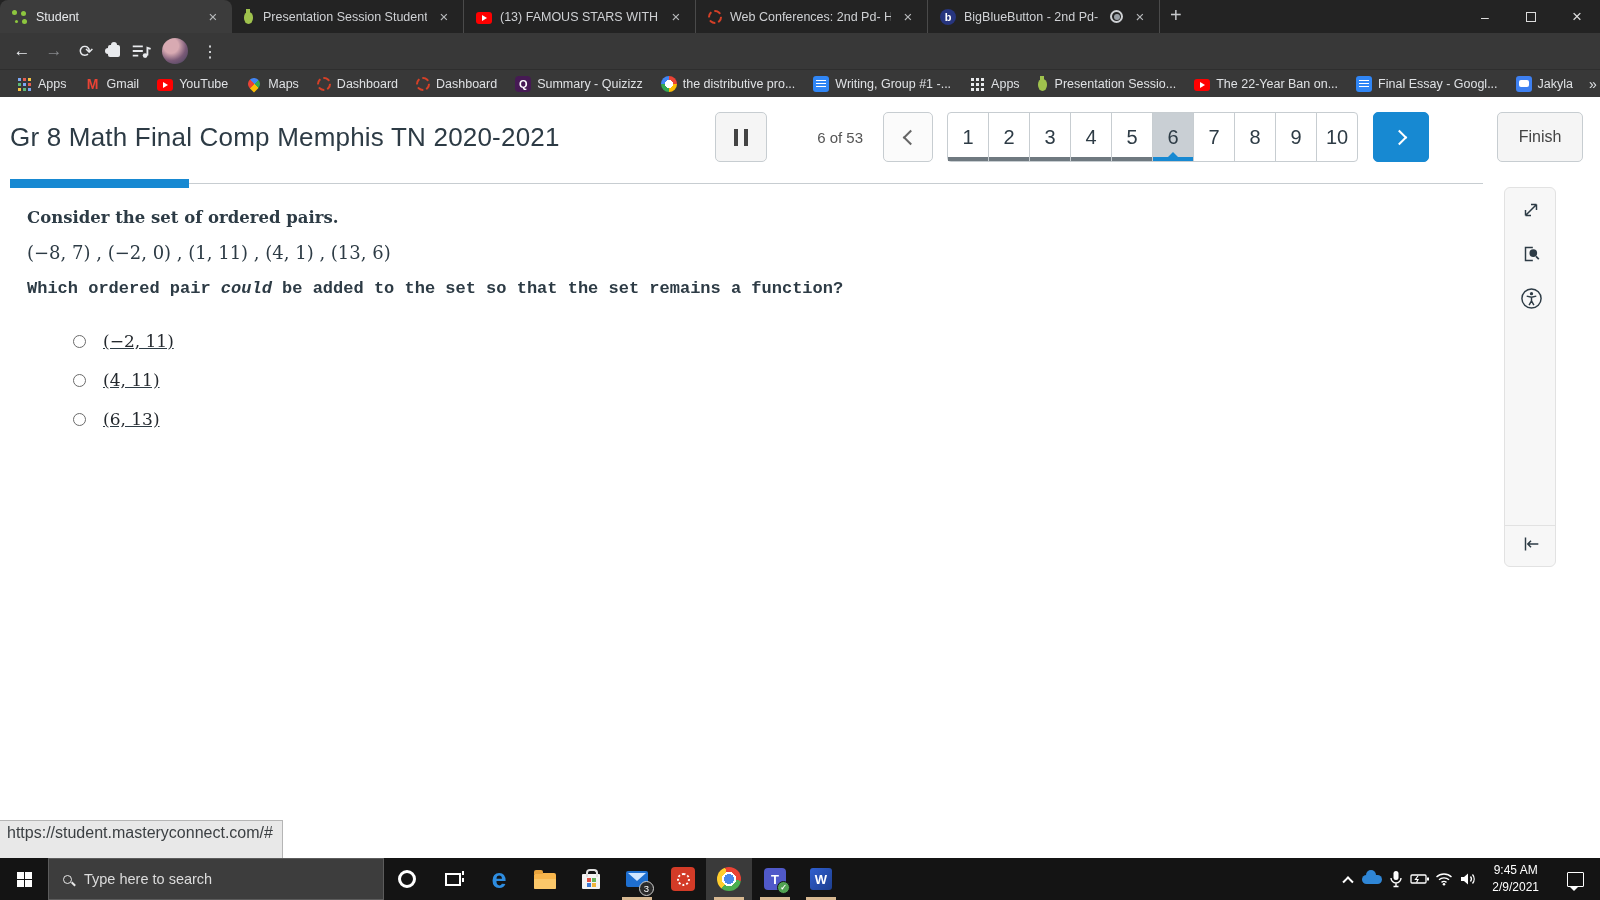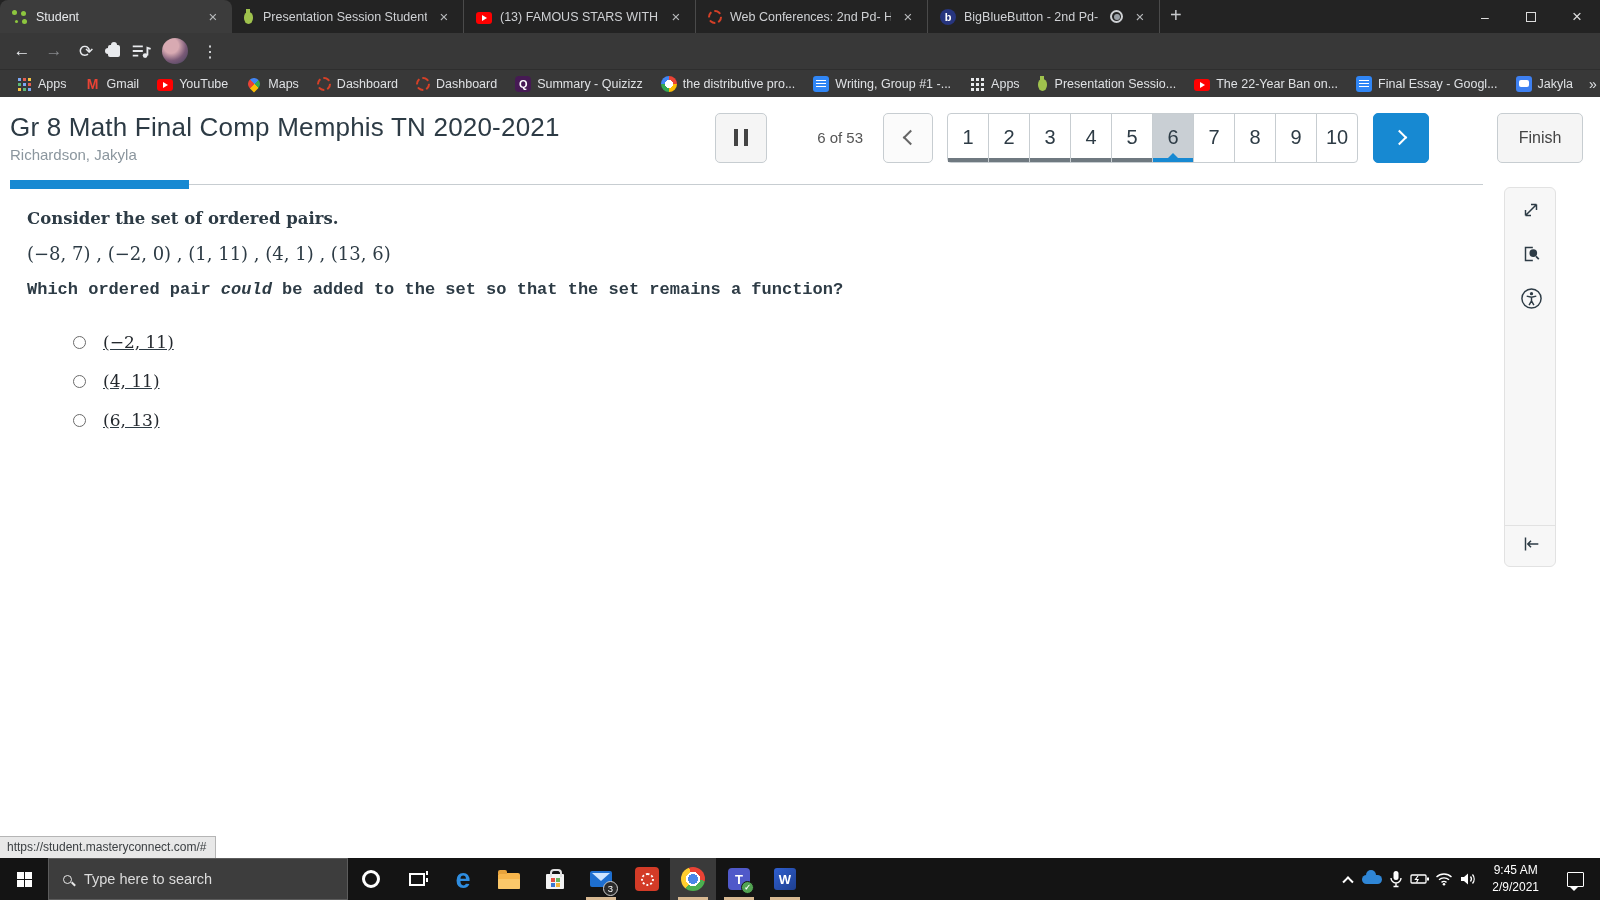--- a/index.html
+++ b/index.html
@@ -132,29 +132,29 @@
     flex:none; cursor:pointer; }
   .opt-label { font-family:"DejaVu Serif", serif; font-size:17px; color:#24292e; }
 
   .tools-panel { position:absolute; right:44px; top:89px; width:52px; height:380px; background:#f7f7f7;
     border:1px solid #e2e2e2; border-radius:6px; }
   .tool-ic { width:52px; height:44px; display:flex; align-items:center; justify-content:center; cursor:pointer; }
   .tools-sep { position:absolute; left:0; right:0; bottom:40px; border-top:1px solid #e2e2e2; }
   .tool-collapse { position:absolute; bottom:0; left:0; }
 
   .status-tooltip { position:absolute; left:0; bottom:0; background:#e8e8e8; border:1px solid #b5b5b5;
-    border-left:none; border-bottom:none; color:#3c4043; font-size:12px; padding:3px 9px 4px 7px; }
+    border-left:none; border-bottom:none; color:#3c4043; font-size:16px; padding:3px 9px 16px 7px; }
 
   
   .taskbar { position:absolute; left:0; right:0; bottom:0; height:42px; background:#141414;
     display:flex; align-items:stretch; }
   .tb-start { width:48px; display:flex; align-items:center; justify-content:center; }
   .win-logo { width:15px; height:15px; display:grid; grid-template-columns:7px 7px; gap:1px; }
   .win-logo span { background:#fff; }
-  .tb-search { width:300px; background:#3d3d3d; border:1px solid #5c5c5c; display:flex;
+  .tb-search { width:336px; background:#3d3d3d; border:1px solid #5c5c5c; display:flex;
     align-items:center; gap:12px; padding:0 14px; }
   .tb-search .mag { border-color:#e8e8e8; }
   .tb-search .mag::after { background:#e8e8e8; }
   .tb-search-text { color:#dcdcdc; font-size:14.5px; }
   .tb-ic { width:46px; display:flex; align-items:center; justify-content:center; position:relative; }
   .tb-ic.open::after { content:""; position:absolute; bottom:0; left:8px; right:8px; height:3px; background:#d8b992; }
   .tb-ic.active-app { background:#3a3a3a; }
   .cortana { width:18px; height:18px; border:3px solid #fff; border-radius:50%; }
   .taskview { width:16px; height:13px; border:2px solid #fff; position:relative; background:#141414; }
   .taskview::after { content:""; position:absolute; right:-5px; top:-4px; width:2px; height:4px;
@@ -335,21 +335,20 @@
         <span class="bm-ic remind-b"></span>
         <span>Jakyla</span>
       </div>
     <div class="bm-overflow">»</div>
   </div>
 
   <div class="page">
     <div class="test-header">
       <div class="title-block">
         <div class="test-title">Gr 8 Math Final Comp Memphis TN 2020-2021</div>
-        <div class="student-name">Richardson, Jakyla</div>
       </div>
       <div class="hbtn pause-btn">
           <span class="pause-glyph"></span>
         </div>
       <div class="pos-label">6 of 53</div>
       <div class="hbtn prev-btn">
           <span class="chev"></span>
         </div>
       <div class="pages">
         <div class="page-btn answered">

